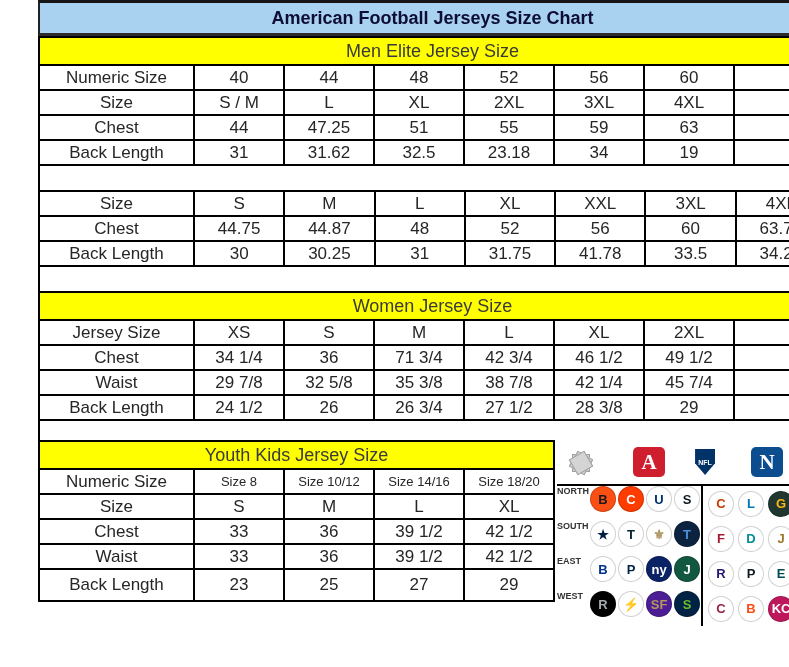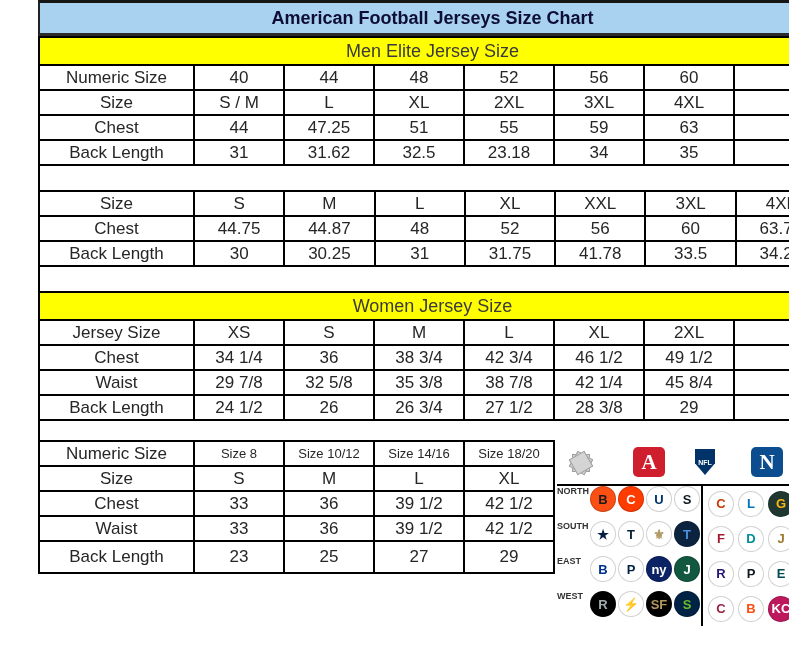--- a/index.html
+++ b/index.html
@@ -91,21 +91,21 @@
       <td>63</td>
       <td></td>
     </tr>
     <tr>
       <td class="lbl">Back Length</td>
       <td>31</td>
       <td>31.62</td>
       <td>32.5</td>
       <td>23.18</td>
       <td>34</td>
-      <td>35</td>
+      <td>19</td>
       <td></td>
     </tr>
   </tbody>
     </table>
 
   <div class="gap"></div>
 
   <table class="sz t2">
     <colgroup>
         <col style="width:155px">
@@ -175,34 +175,34 @@
       <td>M</td>
       <td>L</td>
       <td>XL</td>
       <td>2XL</td>
       <td></td>
     </tr>
     <tr>
       <td class="lbl">Chest</td>
       <td>34 1/4</td>
       <td>36</td>
-      <td>38 3/4</td>
+      <td>71 3/4</td>
       <td>42 3/4</td>
       <td>46 1/2</td>
       <td>49 1/2</td>
       <td></td>
     </tr>
     <tr>
       <td class="lbl">Waist</td>
       <td>29 7/8</td>
       <td>32 5/8</td>
       <td>35 3/8</td>
       <td>38 7/8</td>
       <td>42 1/4</td>
-      <td>45 8/4</td>
+      <td>45 7/4</td>
       <td></td>
     </tr>
     <tr>
       <td class="lbl">Back Length</td>
       <td>24 1/2</td>
       <td>26</td>
       <td>26 3/4</td>
       <td>27 1/2</td>
       <td>28 3/8</td>
       <td>29</td>
@@ -217,20 +217,23 @@
 
     <table class="sz t4">
       <colgroup>
           <col style="width:155px">
           <col style="width:90px">
           <col style="width:90px">
           <col style="width:90px">
           <col style="width:90px">
         </colgroup>
       <tbody>
+          <tr>
+            <td class="sec" colspan="5" style="background: rgb(255, 255, 0);">Youth Kids Jersey Size</td>
+          </tr>
       <tr>
         <td class="lbl">Numeric Size</td>
         <td class="small">Size 8</td>
         <td class="small">Size 10/12</td>
         <td class="small">Size 14/16</td>
         <td class="small">Size 18/20</td>
       </tr>
       <tr>
         <td class="lbl">Size</td>
         <td>S</td>
@@ -320,21 +323,21 @@
           <span class="logo" style="background: rgb(255, 255, 255); color: rgb(0, 76, 84);">E</span>
           <span class="logo" style="background: rgb(255, 182, 18); color: rgb(119, 49, 65);">R</span>
         </span>
       </div>
 
       <div class="div-row">
         <span class="div-label">WEST</span>
         <span class="side afc-side">
           <span class="logo" style="background: rgb(0, 0, 0); color: rgb(165, 172, 175);">R</span>
           <span class="logo" style="background: rgb(255, 255, 255); color: rgb(242, 169, 0);">⚡</span>
-          <span class="logo" style="background: #000000; color: rgb(179, 153, 93);">SF</span>
+          <span class="logo" style="background: #4c1d95; color: rgb(179, 153, 93);">SF</span>
           <span class="logo" style="background: rgb(0, 34, 68); color: rgb(105, 190, 40);">S</span>
         </span>
         <span class="side nfc-side">
           <span class="logo" style="background: rgb(255, 255, 255); color: rgb(151, 35, 63);">C</span>
           <span class="logo" style="background: rgb(255, 255, 255); color: rgb(251, 79, 20);">B</span>
           <span class="logo" style="background: #be185d; color: rgb(255, 255, 255);">KC</span>
           <span class="logo" style="background: rgb(0, 53, 148); color: rgb(255, 163, 0);">R</span>
         </span>
       </div>
     </div>

